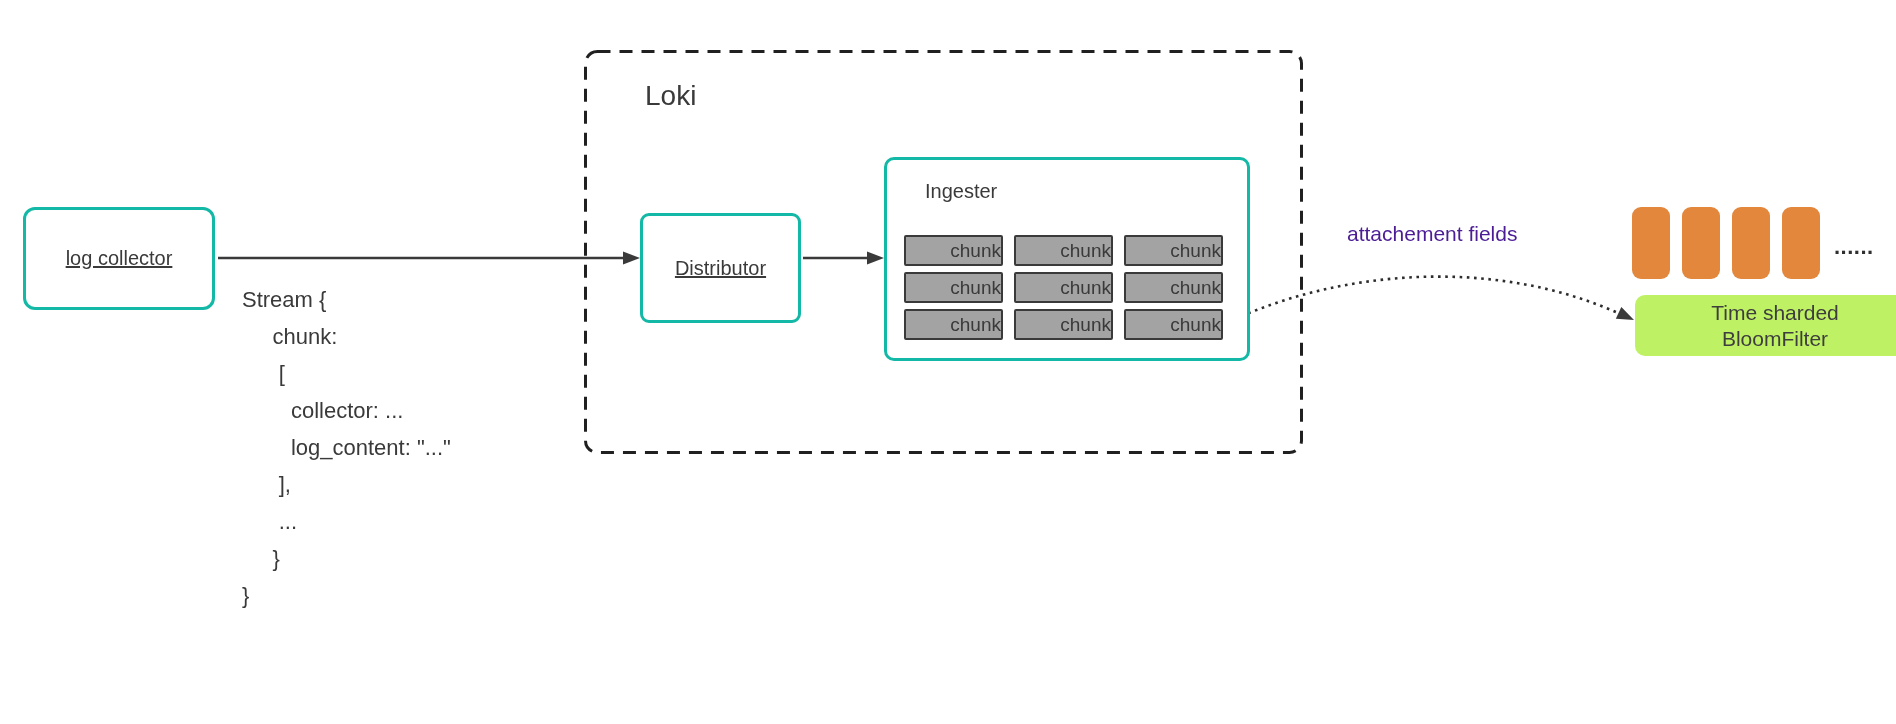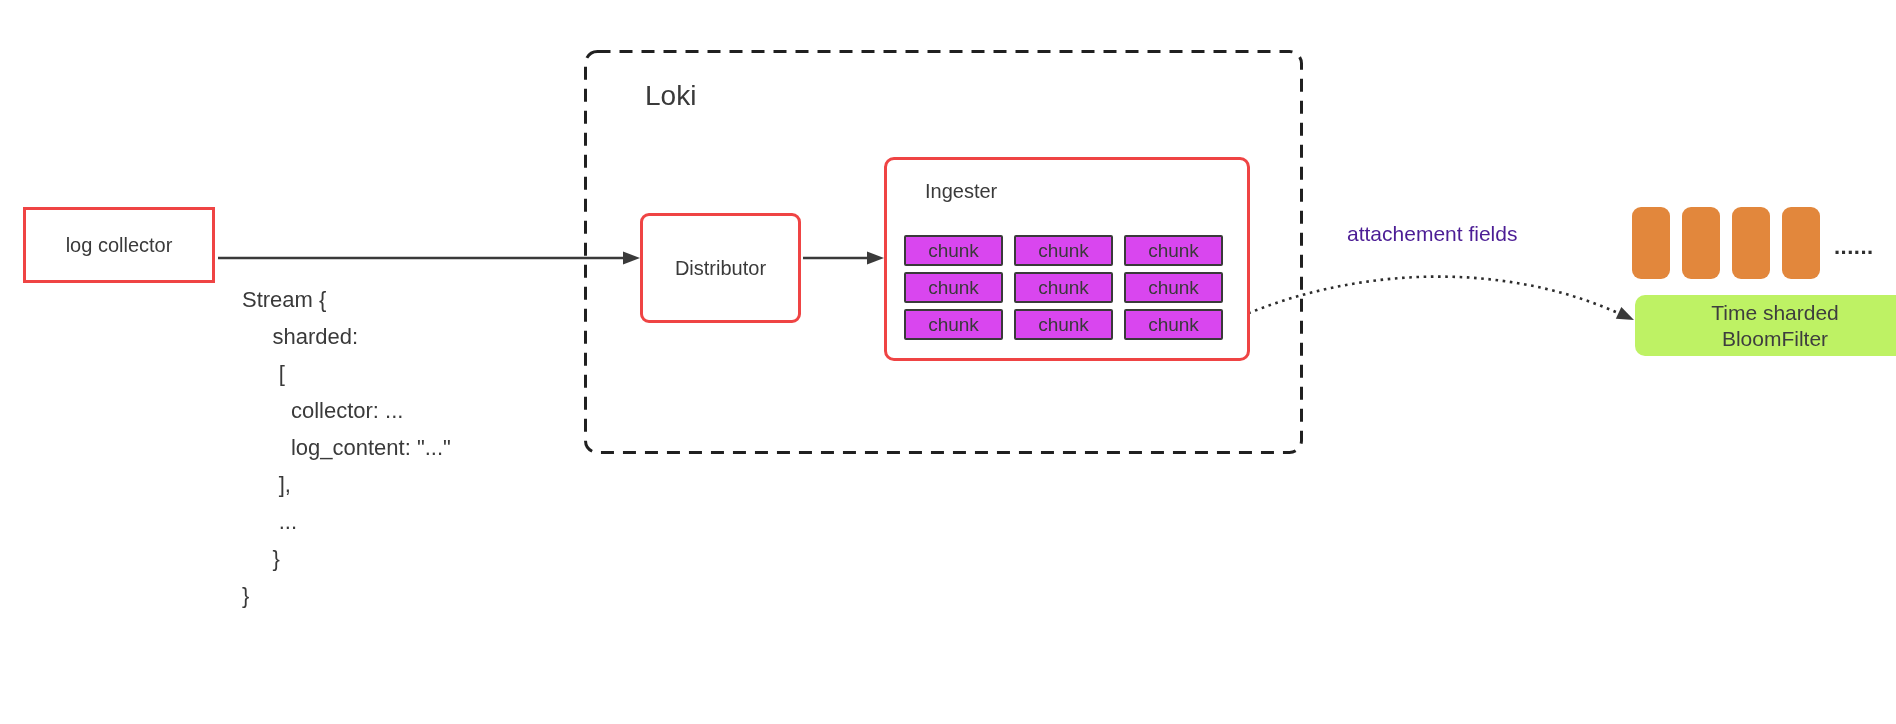--- a/index.html
+++ b/index.html
@@ -11,41 +11,42 @@
     color:#3a3a3a;
     overflow:hidden;
   }
   .abs{position:absolute;}
   svg.overlay{position:absolute;left:0;top:0;pointer-events:none;}
 
   
   .node{
     position:absolute;
     background:#ffffff;
-    border:3px solid #ef4444;
+    border:3px solid #14b8a6;
     display:flex;align-items:center;justify-content:center;
     box-sizing:border-box;
     font-size:20px;
     color:#3a3a3a;
+    text-decoration:underline;
   }
-  #log-collector{left:23px;top:207px;width:192px;height:76px;}
+  #log-collector{left:23px;top:207px;width:192px;height:103px;border-radius:12px;}
   #distributor{left:640px;top:213px;width:161px;height:110px;border-radius:9px;}
   #ingester{left:884px;top:157px;width:366px;height:204px;border-radius:10px;display:block;}
   #ingester-label{position:absolute;left:38px;top:20px;font-size:20px;}
   #chunk-grid{
     position:absolute;left:17px;top:75px;
     display:grid;
     grid-template-columns:repeat(3,99px);
     grid-auto-rows:31px;
     column-gap:11px;row-gap:6px;
   }
   .chunk{
     border:2px solid #3a3a3a;border-radius:2px;
-    background:#d946ef;
-    display:flex;align-items:center;justify-content:center;
+    background:#a3a3a3;
+    display:flex;align-items:center;justify-content:flex-end;
     font-size:19px;color:#3a3a3a;
     box-sizing:border-box;
   }
   #loki-label{left:645px;top:84px;font-size:28px;line-height:24px;}
 
   
   #stream-block{left:242px;top:281px;font-size:22px;color:#3a3a3a;}
   #stream-block .code-line{white-space:pre;line-height:37px;height:37px;}
 
   
@@ -127,21 +128,21 @@
           <span>chunk</span>
         </div>
       <div class="chunk">
           <span>chunk</span>
         </div>
     </div>
   </div>
 
   <div class="abs" id="stream-block">
     <div class="code-line">Stream {</div>
-    <div class="code-line">     sharded:</div>
+    <div class="code-line">     chunk:</div>
     <div class="code-line">      [</div>
     <div class="code-line">        collector: ...</div>
     <div class="code-line">        log_content: "..."</div>
     <div class="code-line">      ],</div>
     <div class="code-line">      ...</div>
     <div class="code-line">     }</div>
     <div class="code-line">}</div>
   </div>
 
   <div class="abs" id="attachment-label">attachement fields</div>

